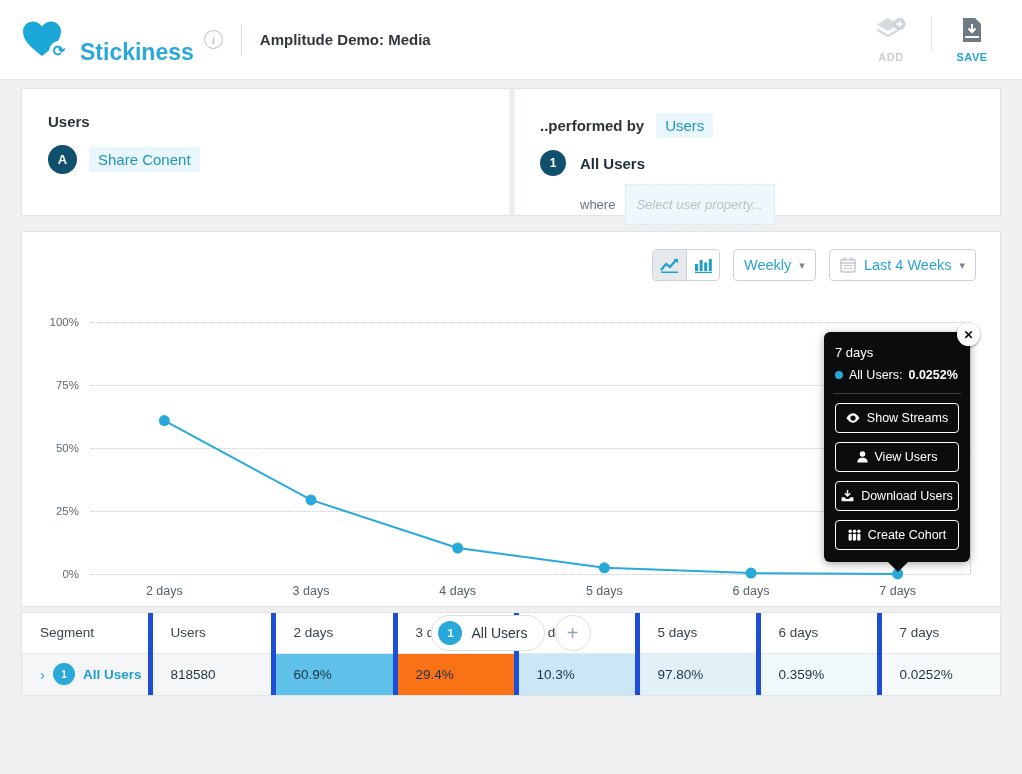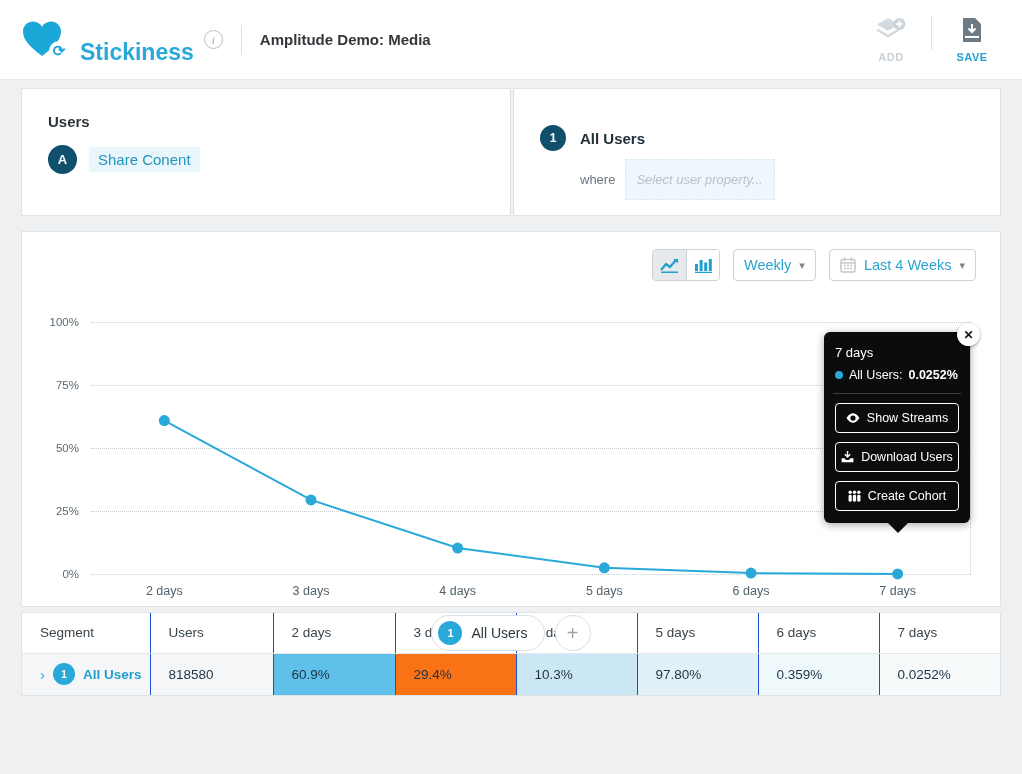--- a/index.html
+++ b/index.html
@@ -137,21 +137,21 @@
   }
   .tooltip-arrow {
     position:absolute; bottom:-10px; left:63px; width:0; height:0;
     border-left:11px solid transparent; border-right:11px solid transparent;
     border-top:11px solid #0b0c0d;
   }
 
   
   .data-table { margin:5px 21px 0; background:#fff; border:1px solid #e0e4e7; }
   table { border-collapse:collapse; table-layout:fixed; width:100%; }
-  th, td { border-right:1px solid #1d4ed8; text-align:left; font-weight:normal; }
+  th, td { border-right:5px solid #1d4ed8; text-align:left; font-weight:normal; }
   th:last-child, td:last-child { border-right:none; }
   th { height:40px; padding-left:18px; font-size:13.5px; color:#39444c; border-bottom:1px solid #e4e8ea; background:#fff; }
   td { height:42px; padding-left:18px; font-size:13.5px; color:#1d3343; }
   td.meta { background:#f5f6f7; }
   .seg-cell { display:flex; align-items:center; gap:8px; }
   .chev { color:#29a9da; font-size:15px; cursor:pointer; }
   .badge-teal.sm { width:22px; height:22px; font-size:10px; }
   .seg-link { color:#1f9fce; font-weight:bold; font-size:13.5px; cursor:pointer; }
 </style>
 </head>
@@ -193,20 +193,24 @@
 <div class="query-row">
   <div class="panel event-panel">
     <div class="panel-title">Users</div>
     <div class="event-line">
       <div class="badge-dark">A</div>
       <div class="inline-chip">Share Conent</div>
     </div>
   </div>
 
   <div class="panel performed-panel">
+    <div class="performed-head">
+      <div class="panel-title">..performed by</div>
+      <div class="inline-chip">Users</div>
+    </div>
     <div class="segment-line">
       <div class="badge-dark small">1</div>
       <div class="segment-name">All Users</div>
     </div>
     <div class="where-line">
       <div class="where-label">where</div>
       <div class="where-input">Select user property...</div>
     </div>
   </div>
 </div>
@@ -304,20 +308,27 @@
     </div>
     <div class="tooltip-divider"></div>
 
     <button class="tooltip-btn">
       <svg width="14" height="10" viewBox="0 0 24 16">
         <path d="M12 0 C5.5 0 1 8 1 8 s4.5 8 11 8 11-8 11-8 -4.5-8 -11-8 z M12 12.5 a4.5 4.5 0 1 1 0 -9 a4.5 4.5 0 0 1 0 9 z" fill="#fff"></path>
       </svg>
       <span>Show Streams</span>
     </button>
 
+    <button class="tooltip-btn">
+      <svg width="11" height="12" viewBox="0 0 20 22">
+        <circle cx="10" cy="5.5" r="5" fill="#fff"></circle>
+        <path d="M0.5 21 c0 -6 4.5 -8.5 9.5 -8.5 s9.5 2.5 9.5 8.5 z" fill="#fff"></path>
+      </svg>
+      <span>View Users</span>
+    </button>
 
     <button class="tooltip-btn">
       <svg width="13" height="12" viewBox="0 0 22 20">
         <path d="M11 0 v9 M6.5 5.5 L11 10 l4.5 -4.5" stroke="#fff" stroke-width="2.4" fill="none"></path>
         <path d="M1 12 v7 h20 v-7 h-5 l-2.5 3 h-5 L6 12 z" fill="#fff"></path>
       </svg>
       <span>Download Users</span>
     </button>
 
     <button class="tooltip-btn">

